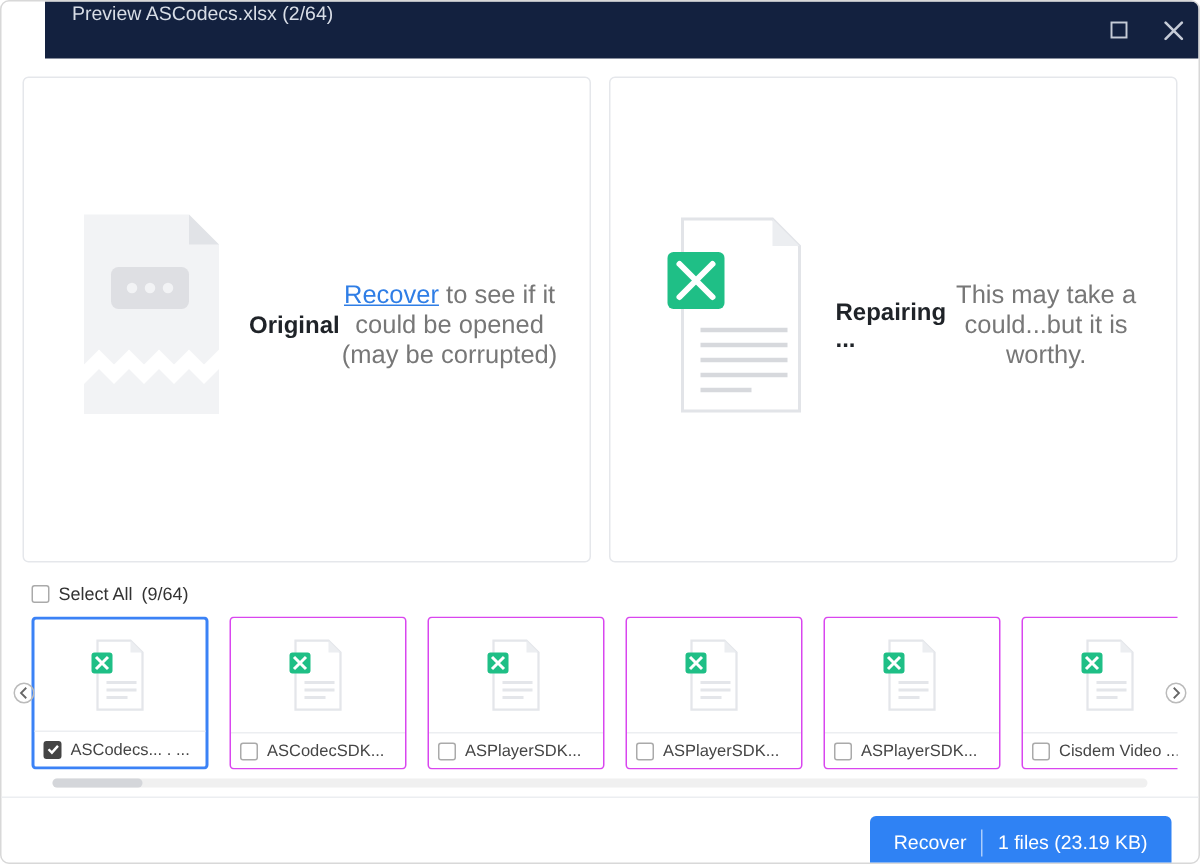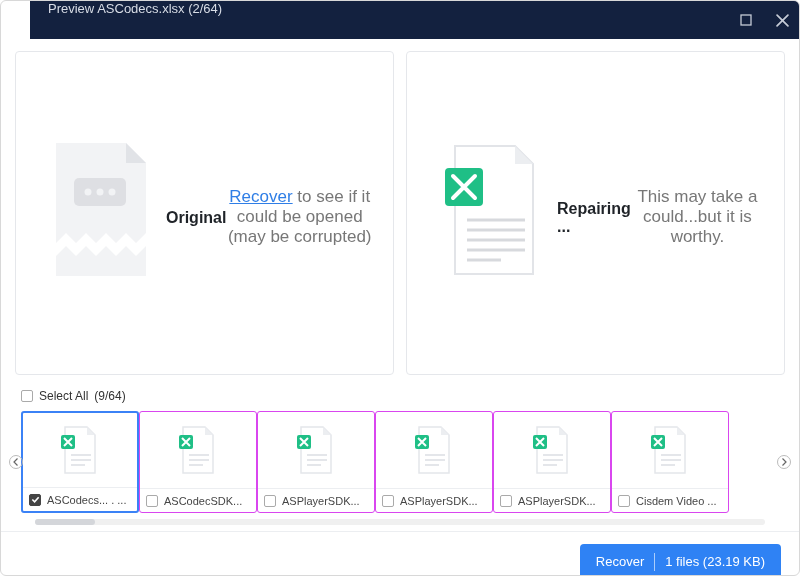--- a/index.html
+++ b/index.html
@@ -67,21 +67,21 @@
     gap: 8px;
     padding: 4px 0 6px 0;
     position: relative;
   }
   .arrow {
     width: 14px; height: 14px; border-radius:50%; border:1px solid #bbb; display:flex; align-items:center; justify-content:center; color:#666; font-size:9px; cursor:pointer; flex:0 0 auto;
     position:absolute;
   }
   .arrow.left { left:-6px; }
   .arrow.right { right:-6px; }
-  .thumbs { display:flex; gap:0; flex:1; overflow:hidden; padding: 0 6px; text-align: right;}
+  .thumbs { display:flex; gap:14px; flex:1; overflow:hidden; padding: 0 6px; text-align: right;}
   .thumb {
     width: 118px; height: 102px; border:1px solid #d946ef; border-radius:3px; background:#fff; display:flex; flex-direction:column; cursor:pointer;
     flex:0 0 118px;
   }
   .thumb.selected { border:2px solid #3b82f6; }
   .thumb .tbody { flex:1; display:flex; align-items:center; justify-content:center; }
   .thumb .tfoot {
     height: 24px; border-top:1px solid #eceef1; display:flex; align-items:center; gap:6px; padding:0 6px; font-size:11px; color:#454545;
     white-space:nowrap; overflow:hidden;
   }

